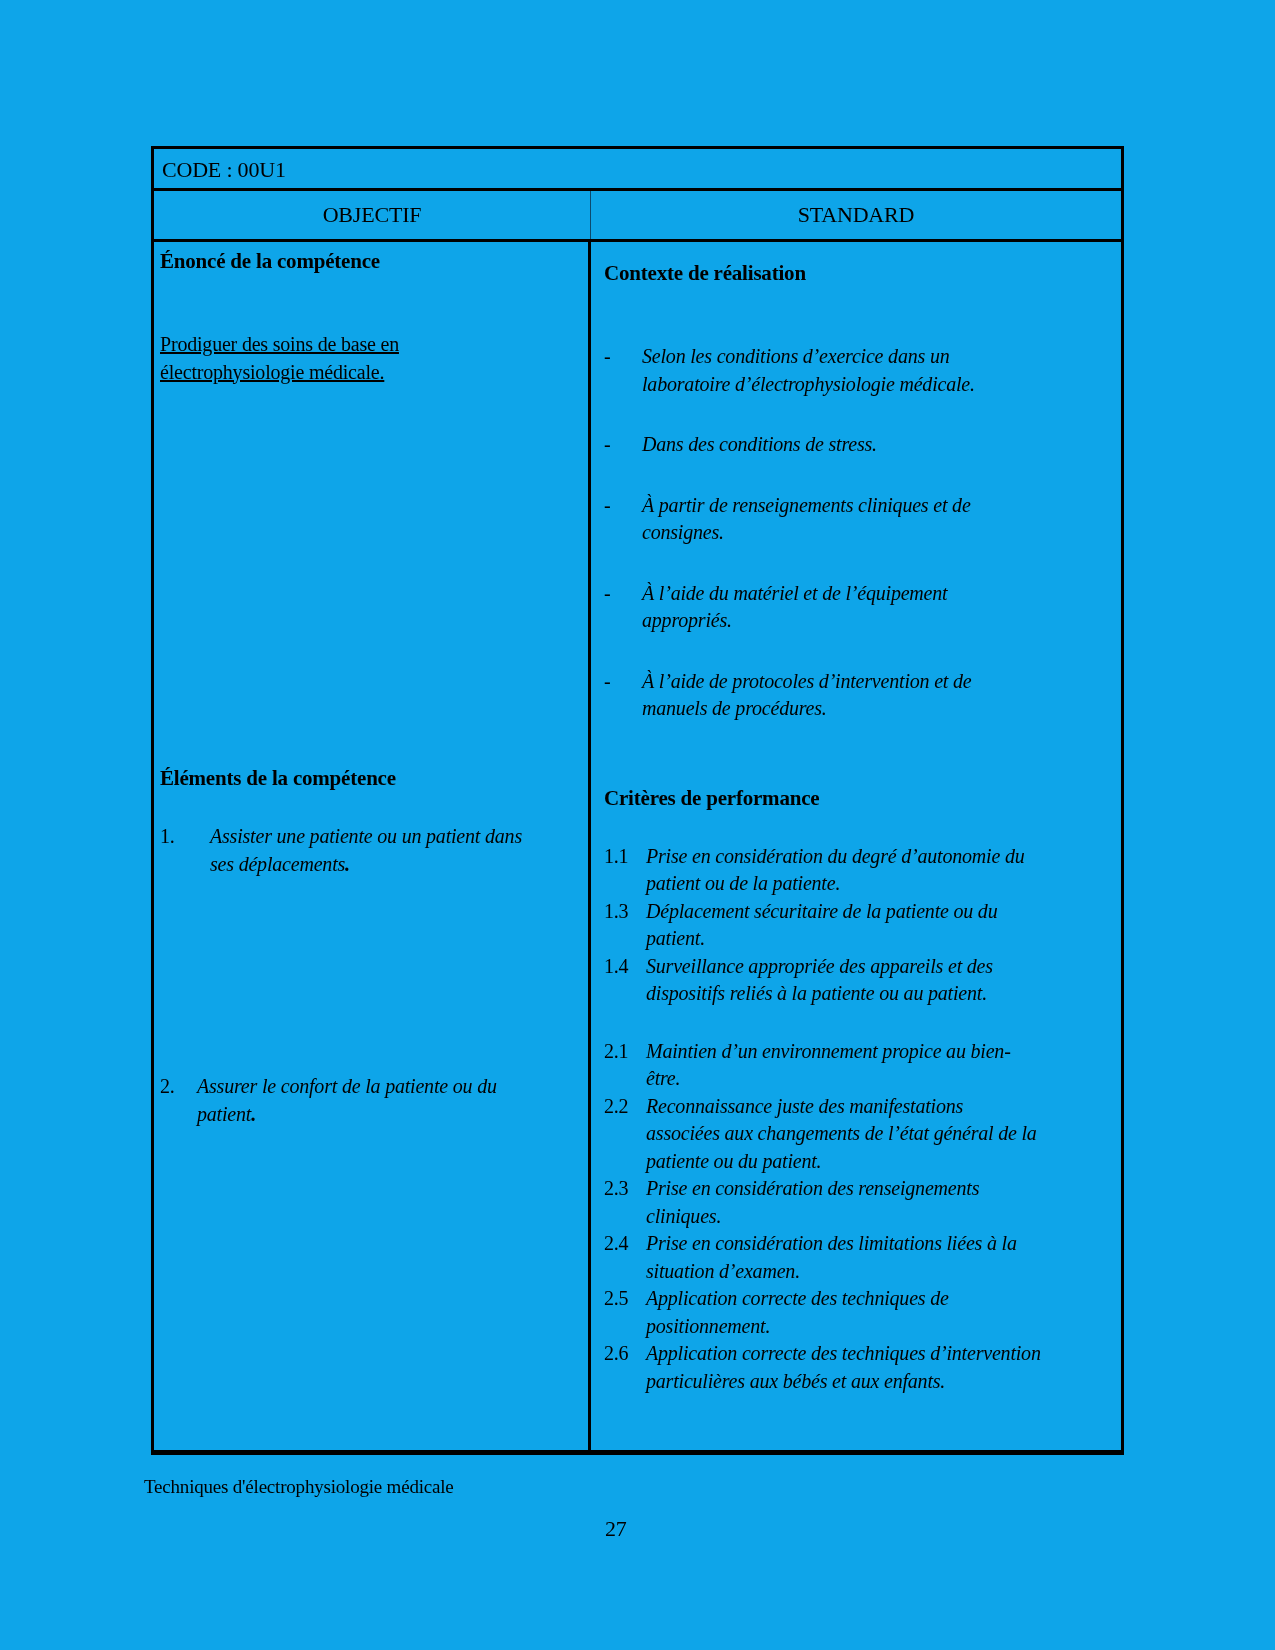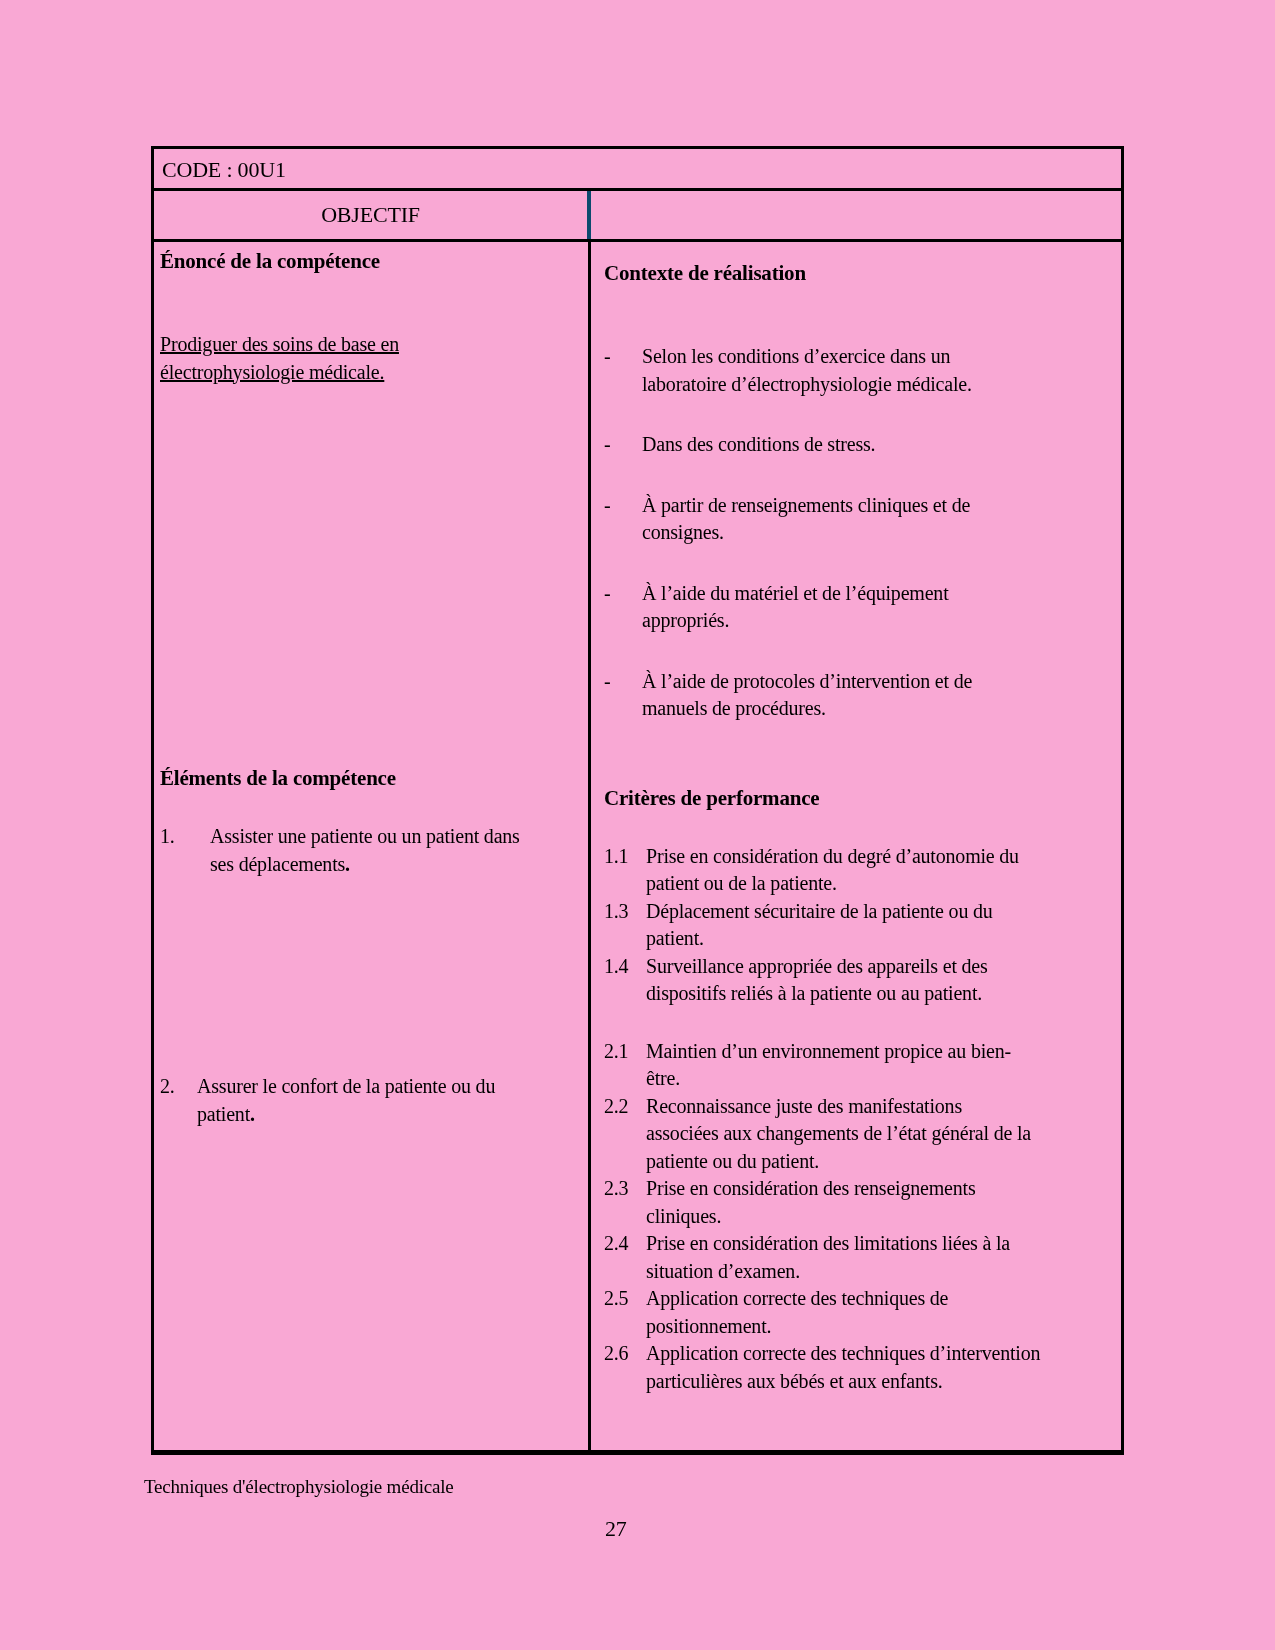--- a/index.html
+++ b/index.html
@@ -1,47 +1,47 @@
 <!DOCTYPE html>
 <html><head>
 <meta charset="utf-8">
 <style>
   html,body { margin:0; padding:0; background:#888; }
   .page {
     position:relative; width:1275px; height:1650px;
-    background:#f9a8d4; color:#000;
+    background:#0ea5e9; color:#000;
     font-family:"Liberation Serif","DejaVu Serif",serif;
     font-size:20px; letter-spacing:-0.2px; overflow:hidden;
   }
   .doc-table {
     position:absolute; left:151px; top:146px; width:973px; height:1309px;
     border:3px solid #000; border-bottom-width:5px;
     box-sizing:border-box; display:flex; flex-direction:column;
   }
   .row-code {
     height:42px; box-sizing:border-box; border-bottom:3px solid #000;
     padding:8px 0 0 8px; font-size:22px;
   }
   .row-headers { height:51px; box-sizing:border-box; border-bottom:3px solid #000; display:flex; }
   .cell { box-sizing:border-box; display:flex; align-items:center; justify-content:center; font-size:22px; }
-  .cell-objectif { width:437px; border-right:4px solid #0c4a6e; }
+  .cell-objectif { width:437px; border-right:1px solid #0c4a6e; }
   .cell-standard { flex:1; }
   .row-body { flex:1; display:flex; min-height:0; }
   .col { box-sizing:border-box; overflow:hidden; }
   .col-left  { width:437px; border-right:3px solid #000; padding:6px 6px 0 6px; }
   .col-right { flex:1; padding:18px 16px 0 13px; }
   .h { font-weight:bold; font-size:21px; line-height:27px; }
   .pre { white-space:pre-line; }
   .statement { margin-top:56px; line-height:27.5px;text-decoration:underline; }
   .h-elements { margin-top:379px; }
   .h-criteria { margin-top:62px; }
   #context-list { margin-top:56px; }
   .item { display:flex; line-height:27.5px; }
   .item .marker { flex:0 0 auto; }
-  .item .txt { flex:1; white-space:pre-line; }
+  .item .txt { flex:1; white-space:pre-line;font-style:italic; }
   .ctx-item { margin-bottom:33px; }
   .ctx-item .marker { width:38px; }
   .crit-item .marker { width:42px; }
   #criteria-groups .group1 { margin-top:31px; }
   #criteria-groups .group2 { margin-top:30px; }
   #elements-list .el-1 { margin-top:31px; }
   #elements-list .el-1 .marker { width:50px; }
   #elements-list .el-2 { margin-top:195px; }
   #elements-list .el-2 .marker { width:37px; }
   .bp { font-weight:bold; }
@@ -52,20 +52,23 @@
 <body>
 
 <div class="page">
   <div class="doc-table">
     <div class="row-code">
       <span>CODE : 00U1</span>
     </div>
     <div class="row-headers">
       <div class="cell cell-objectif">
         <span>OBJECTIF</span>
+      </div>
+      <div class="cell cell-standard">
+        <span>STANDARD</span>
       </div>
     </div>
     <div class="row-body">
       <div class="col col-left">
         <div class="h">Énoncé de la compétence</div>
         <div class="statement pre">Prodiguer des soins de base en
 électrophysiologie médicale.</div>
         <div class="h h-elements">Éléments de la compétence</div>
         <div id="elements-list">
             <div class="item el-1">

